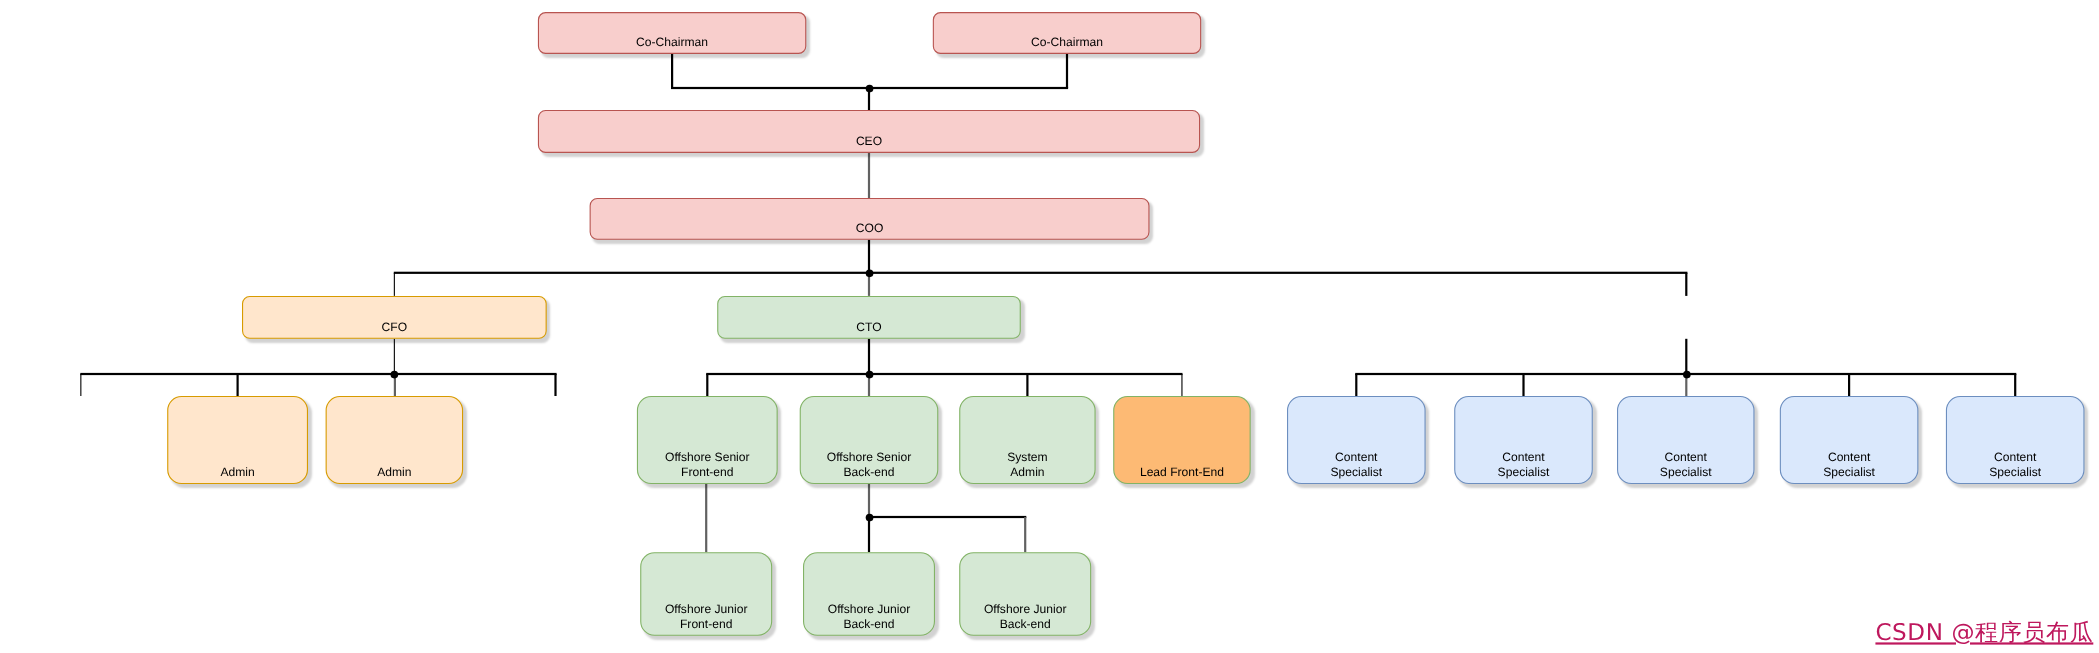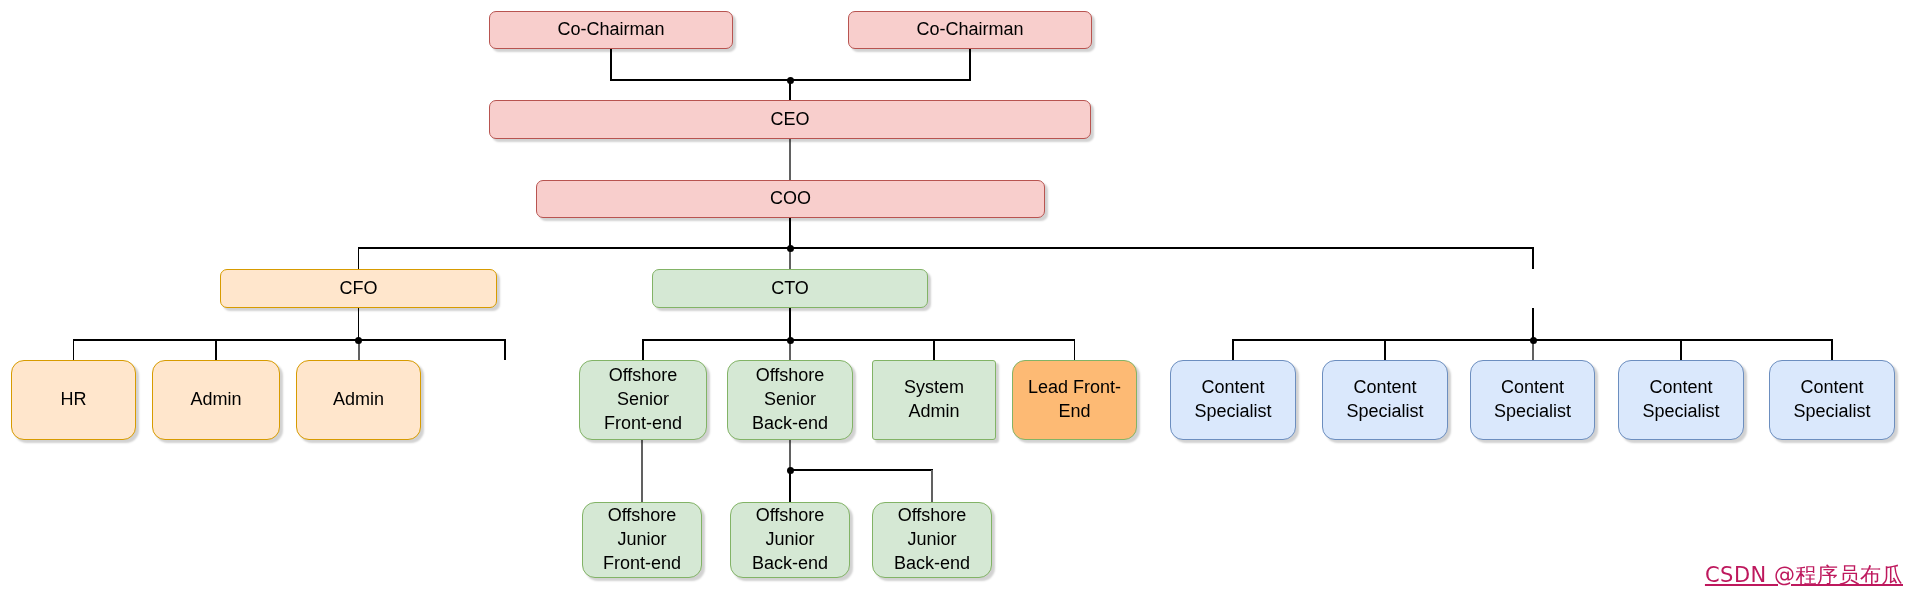--- a/index.html
+++ b/index.html
@@ -13,25 +13,25 @@
     height: 594px;
     background: #ffffff;
     overflow: hidden;
     font-family: "Liberation Sans", sans-serif;
   }
   .node {
     position: absolute;
     box-sizing: border-box;
     border: 1.5px solid #000;
     display: flex;
-    align-items: center;
+    align-items: flex-end;
     justify-content: center;
     text-align: center;
     color: #000000;
-    font-size: 18px;
+    font-size: 11px;
     line-height: 1.32;
     white-space: pre-line;
     box-shadow: 3px 3px 2px rgba(0,0,0,0.18);
     padding: 1px;
   }
   .edge {
     position: absolute;
   }
   .dot {
     position: absolute;
@@ -93,28 +93,27 @@
     <div class="dot" style="left: 355px; top: 336.5px;"></div>
     <div class="dot" style="left: 786.5px; top: 336.5px;"></div>
     <div class="dot" style="left: 1529.5px; top: 336.5px;"></div>
     <div class="dot" style="left: 786.5px; top: 466.5px;"></div>
     <div class="node" style="left: 489px; top: 11px; width: 244px; height: 38px; border-radius: 7px; background: rgb(248, 206, 204); border-color: rgb(184, 84, 80);"><span>Co-Chairman</span></div>
     <div class="node" style="left: 848px; top: 11px; width: 244px; height: 38px; border-radius: 7px; background: rgb(248, 206, 204); border-color: rgb(184, 84, 80);"><span>Co-Chairman</span></div>
     <div class="node" style="left: 489px; top: 100px; width: 602px; height: 39px; border-radius: 7px; background: rgb(248, 206, 204); border-color: rgb(184, 84, 80);"><span>CEO</span></div>
     <div class="node" style="left: 536px; top: 180px; width: 509px; height: 38px; border-radius: 7px; background: rgb(248, 206, 204); border-color: rgb(184, 84, 80);"><span>COO</span></div>
     <div class="node" style="left: 220px; top: 269px; width: 277px; height: 39px; border-radius: 7px; background: rgb(255, 230, 204); border-color: rgb(215, 155, 0);"><span>CFO</span></div>
     <div class="node" style="left: 652px; top: 269px; width: 276px; height: 39px; border-radius: 7px; background: rgb(213, 232, 212); border-color: rgb(130, 179, 102);"><span>CTO</span></div>
-    <div class="node" style="left: 11px; top: 360px; width: 125px; height: 80px; border-radius: 13px; background: rgb(255, 230, 204); border-color: rgb(215, 155, 0);"><span>HR</span></div>
     <div class="node" style="left: 152px; top: 360px; width: 128px; height: 80px; border-radius: 13px; background: rgb(255, 230, 204); border-color: rgb(215, 155, 0);"><span>Admin</span></div>
     <div class="node" style="left: 296px; top: 360px; width: 125px; height: 80px; border-radius: 13px; background: rgb(255, 230, 204); border-color: rgb(215, 155, 0);"><span>Admin</span></div>
     <div class="node" style="left: 579px; top: 360px; width: 128px; height: 80px; border-radius: 13px; background: rgb(213, 232, 212); border-color: rgb(130, 179, 102);"><span>Offshore Senior
 Front-end</span></div>
     <div class="node" style="left: 727px; top: 360px; width: 126px; height: 80px; border-radius: 13px; background: rgb(213, 232, 212); border-color: rgb(130, 179, 102);"><span>Offshore Senior
 Back-end</span></div>
-    <div class="node" style="left: 872px; top: 360px; width: 124px; height: 80px; border-radius: 3px; background: rgb(213, 232, 212); border-color: rgb(130, 179, 102);"><span>System
+    <div class="node" style="left: 872px; top: 360px; width: 124px; height: 80px; border-radius: 13px; background: rgb(213, 232, 212); border-color: rgb(130, 179, 102);"><span>System
 Admin</span></div>
     <div class="node" style="left: 1012px; top: 360px; width: 125px; height: 80px; border-radius: 13px; background: #fdba74; border-color: rgb(130, 179, 102);"><span>Lead Front-End</span></div>
     <div class="node" style="left: 1170px; top: 360px; width: 126px; height: 80px; border-radius: 13px; background: rgb(218, 232, 252); border-color: rgb(108, 142, 191);"><span>Content
 Specialist</span></div>
     <div class="node" style="left: 1322px; top: 360px; width: 126px; height: 80px; border-radius: 13px; background: rgb(218, 232, 252); border-color: rgb(108, 142, 191);"><span>Content
 Specialist</span></div>
     <div class="node" style="left: 1470px; top: 360px; width: 125px; height: 80px; border-radius: 13px; background: rgb(218, 232, 252); border-color: rgb(108, 142, 191);"><span>Content
 Specialist</span></div>
     <div class="node" style="left: 1618px; top: 360px; width: 126px; height: 80px; border-radius: 13px; background: rgb(218, 232, 252); border-color: rgb(108, 142, 191);"><span>Content
 Specialist</span></div>

